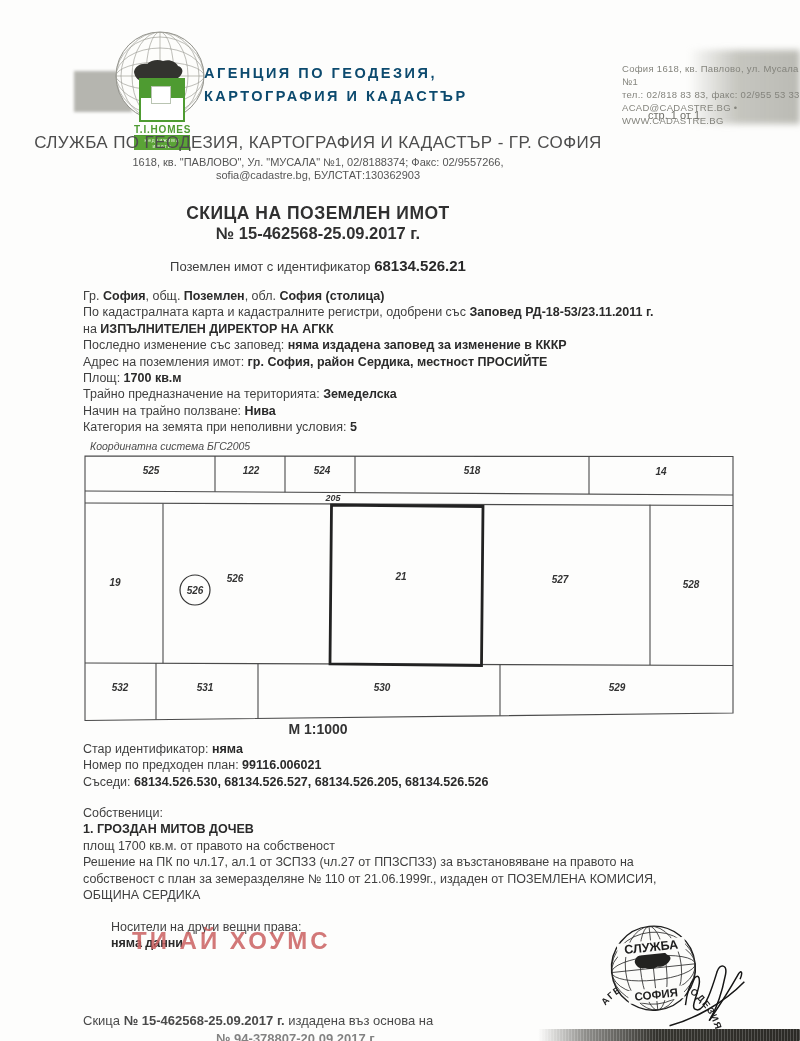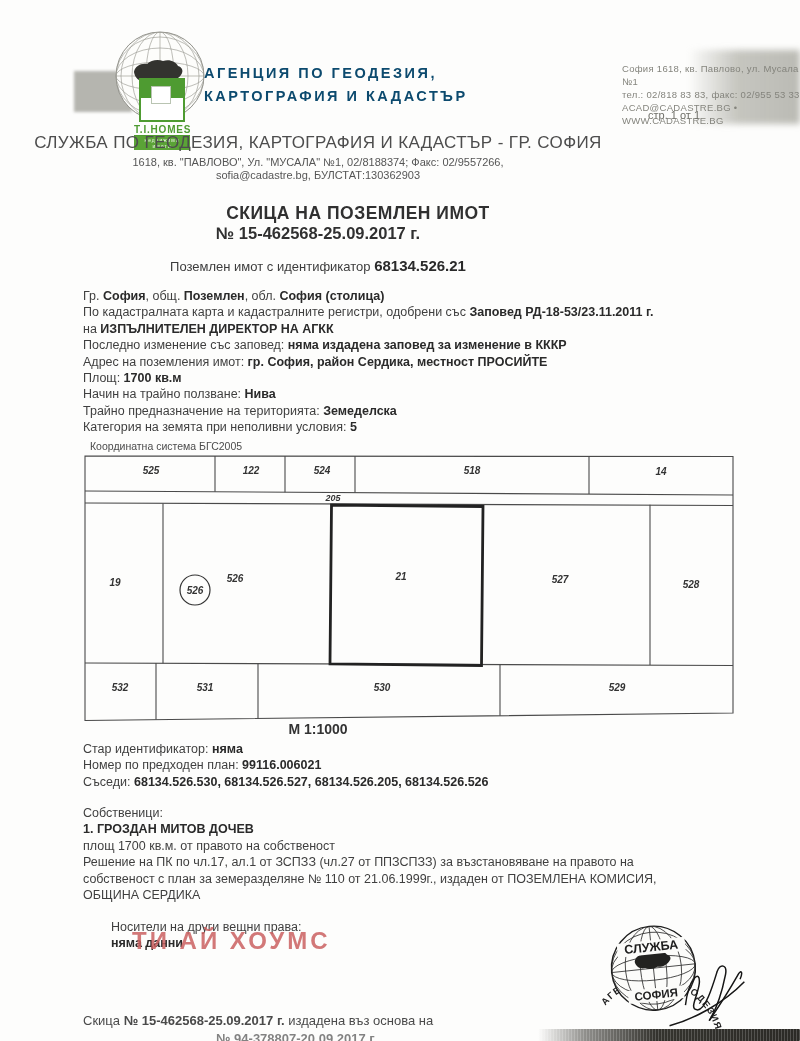--- a/index.html
+++ b/index.html
@@ -9,21 +9,21 @@
   .center{left:0;width:636px;text-align:center;}
   .tline{font-size:12.5px;line-height:16.4px;white-space:nowrap;color:#3f3f3f;}
   .tline .b,.b{font-weight:bold;color:#2a2a2a;}
   
   .agency-name{left:204px;top:62px;font-size:14.5px;font-weight:bold;color:#0c4a6e;
     letter-spacing:2.5px;line-height:23px;}
   .contact{left:594px;top:62px;font-size:9.5px;line-height:13px;color:#84847d;letter-spacing:.3px;margin-left:28px;}
   .pageno{left:600px;top:109px;width:148px;text-align:center;font-size:11px;color:#6f6f68;}
   .office-title{top:133px;font-size:17px;color:#4d4d4d;letter-spacing:.4px;}
   .office-sub{font-size:11px;color:#555;}
-  .doc-title{top:203px;font-size:17.5px;font-weight:bold;color:#303030;letter-spacing:.5px;padding-left:40px;}
+  .doc-title{top:203px;font-size:17.5px;font-weight:bold;color:#303030;letter-spacing:.5px;}
   .doc-num{top:224px;font-size:16.5px;font-weight:bold;color:#303030;}
   .ident{top:257px;font-size:13px;color:#3c3c3c;}
   .ident .b{font-size:15px;}
   
   .smudge1{left:74px;top:71px;width:58px;height:41px;background:#a9a9a2;filter:blur(1.5px);opacity:.85;}
   .smudge2{left:688px;top:50px;width:112px;height:74px;
     background:linear-gradient(90deg,rgba(180,180,172,0),rgba(178,178,170,.75) 45%,rgba(170,170,162,.8));
     filter:blur(3px);}
   .darkband{left:538px;top:1029px;width:262px;height:12px;border-radius:1px;
     background:linear-gradient(90deg,rgba(53,52,47,0) 0%,rgba(53,52,47,.55) 18%,#34332e 45%,#2b2a26 100%);}
@@ -36,21 +36,21 @@
   .tih .mark .tab{position:absolute;left:10px;top:6px;width:18px;height:16px;background:#fff;border:1px solid #b9c4b2;}
   .tih .name{margin-top:2px;font-size:10px;font-weight:bold;color:#4e9b31;letter-spacing:.8px;
     border-bottom:1px solid #4e9b31;width:56px;margin-left:-4px;}
   .tih .tag{width:56px;margin-left:-4px;text-align:center;font-size:5px;color:#f0f6ea;
     background:#5aa336;letter-spacing:1px;padding:1px 0;}
   
   .details{left:83px;top:288px;}
   .reginfo{left:83px;top:741px;}
   .owners{left:83px;top:805px;}
   .rights{left:83px;top:919px;margin-left:28px;}
-  .coordlabel{left:90px;top:440px;font-size:10.5px;color:#4c4c4c;}
+  .coordlabel{left:90px;top:440px;font-size:10.5px;color:#4c4c4c;font-style:italic;}
   .scale{top:721px;font-size:14px;font-weight:bold;color:#333;}
   .watermark{left:132px;top:927px;font-size:24px;font-weight:bold;letter-spacing:3px;
     color:rgba(202,96,96,.85);}
   .footer1{left:83px;top:1013px;font-size:13px;}
   .footer1 span{color:#4a4a4a;}
   .footer2{left:216px;top:1031px;font-size:13px;font-weight:bold;color:#5a5a5a;opacity:.75;}
   svg text{font-family:"Liberation Sans",sans-serif;}
 </style>
 </head>
 <body>
@@ -109,22 +109,22 @@
   <div class="abs center doc-num">№ 15-462568-25.09.2017 г.</div>
   <div class="abs center ident"><span>Поземлен имот с  идентификатор  </span><span class="b">68134.526.21</span></div>
 
   <div class="abs details">
     <div class="tline"><span>Гр. </span><span class="b">София</span><span>, общ. </span><span class="b">Поземлен</span><span>, обл. </span><span class="b">София (столица)</span></div>
     <div class="tline"><span>По кадастралната карта и кадастралните регистри, одобрени със </span><span class="b">Заповед РД-18-53/23.11.2011 г.</span></div>
     <div class="tline"><span>на </span><span class="b">ИЗПЪЛНИТЕЛЕН ДИРЕКТОР НА АГКК</span></div>
     <div class="tline"><span>Последно изменение със заповед: </span><span class="b">няма издадена заповед за изменение в КККР</span></div>
     <div class="tline"><span>Адрес на поземления имот: </span><span class="b">гр. София, район Сердика, местност ПРОСИЙТЕ</span></div>
     <div class="tline"><span>Площ: </span><span class="b">1700 кв.м</span></div>
+    <div class="tline"><span>Трайно предназначение на територията: </span><span class="b">Земеделска</span></div>
     <div class="tline"><span>Начин на трайно ползване: </span><span class="b">Нива</span></div>
-    <div class="tline"><span>Трайно предназначение на територията: </span><span class="b">Земеделска</span></div>
     <div class="tline"><span>Категория на земята при неполивни условия: </span><span class="b">5</span></div>
   </div>
 
   <div class="abs coordlabel">Координатна система БГС2005</div>
   <svg class="abs" style="left:80px;top:443px" width="660" height="292" viewBox="0 0 660 292">
     <g stroke="#4a4a4a" stroke-width="1.1" fill="none">
       <polygon points="5,13 653,13.5 653,270 5,277.5"></polygon>
       <line x1="5" y1="48" x2="653" y2="52"></line>
       <line x1="5" y1="60" x2="653" y2="62.5"></line>
       <line x1="5" y1="220" x2="653" y2="222.5"></line>

